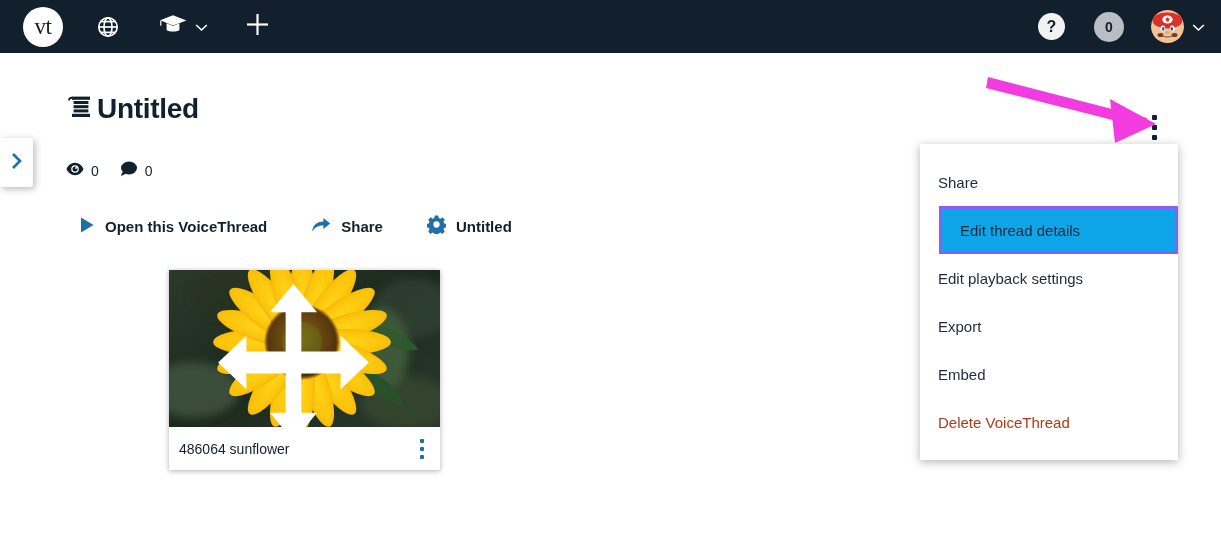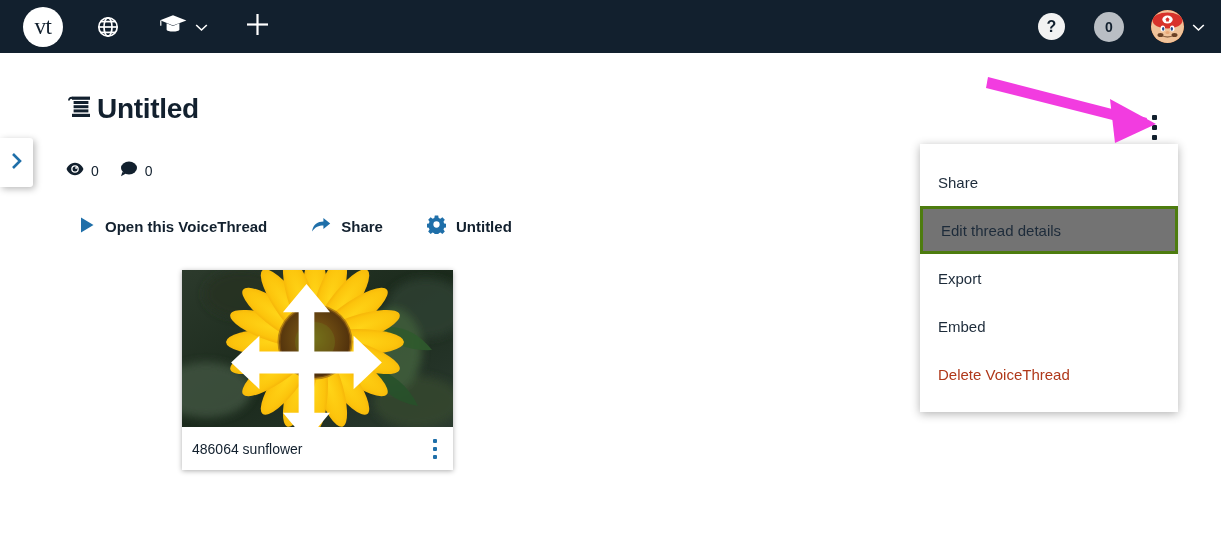--- a/index.html
+++ b/index.html
@@ -77,21 +77,21 @@
   .actions { position: absolute; left: 79px; top: 215px; display: flex; align-items: flex-end; }
   .action {
     display: flex; align-items: center; gap: 10px;
     color: #12202e; font-size: 15px; font-weight: bold;
     cursor: pointer;
   }
   .action + .action { margin-left: 44px; }
 
   
   .card {
-    position: absolute; left: 182px; top: 270px;
+    position: absolute; left: 169px; top: 270px;
     width: 271px; height: 200px;
     background: #ffffff;
     box-shadow: 0 1px 5px rgba(0,0,0,0.32);
   }
   .card-thumb {
     position: relative;
     width: 271px; height: 157px;
     overflow: hidden;
     background: #1d2c20;
   }
@@ -123,23 +123,24 @@
     background: #ffffff;
     box-shadow: 0 2px 9px rgba(0,0,0,0.30);
     padding: 14px 0 14px 0;
   }
   .menu-item {
     height: 48px; display: flex; align-items: center;
     padding-left: 18px;
     font-size: 15px; color: #1d2b3a; cursor: pointer;
   }
   .menu-item.selected {
-    background: #737373;
-    border: 3px solid #4d7c0f;
+    background: #0ea5e9;
+    border: 3px solid #8b5cf6;
     height: 48px;
+    margin-left: 19px;
   }
   .menu-item.danger { color: #b0381a; }
 
   
   .annot { position: absolute; left: 0; top: 0; width: 1221px; height: 538px; pointer-events: none; }
 </style>
 </head>
 <body>
 
 <div id="app">
@@ -370,20 +371,21 @@
 
   <div class="kebab-dark">
     <i></i>
       <i></i>
       <i></i>
   </div>
 
   <div class="menu">
     <div class="menu-item">Share</div>
     <div class="menu-item selected">Edit thread details</div>
+    <div class="menu-item">Edit playback settings</div>
     <div class="menu-item">Export</div>
     <div class="menu-item">Embed</div>
     <div class="menu-item danger">Delete VoiceThread</div>
   </div>
 
   <svg class="annot" viewBox="0 0 1221 538">
     <g fill="#f23ce0">
       <path d="M988 77 L1147 118 L1144 128 L986 88 Z"></path>
       <path d="M1110 99 L1156 124 L1115 143 Z"></path>
     </g>

